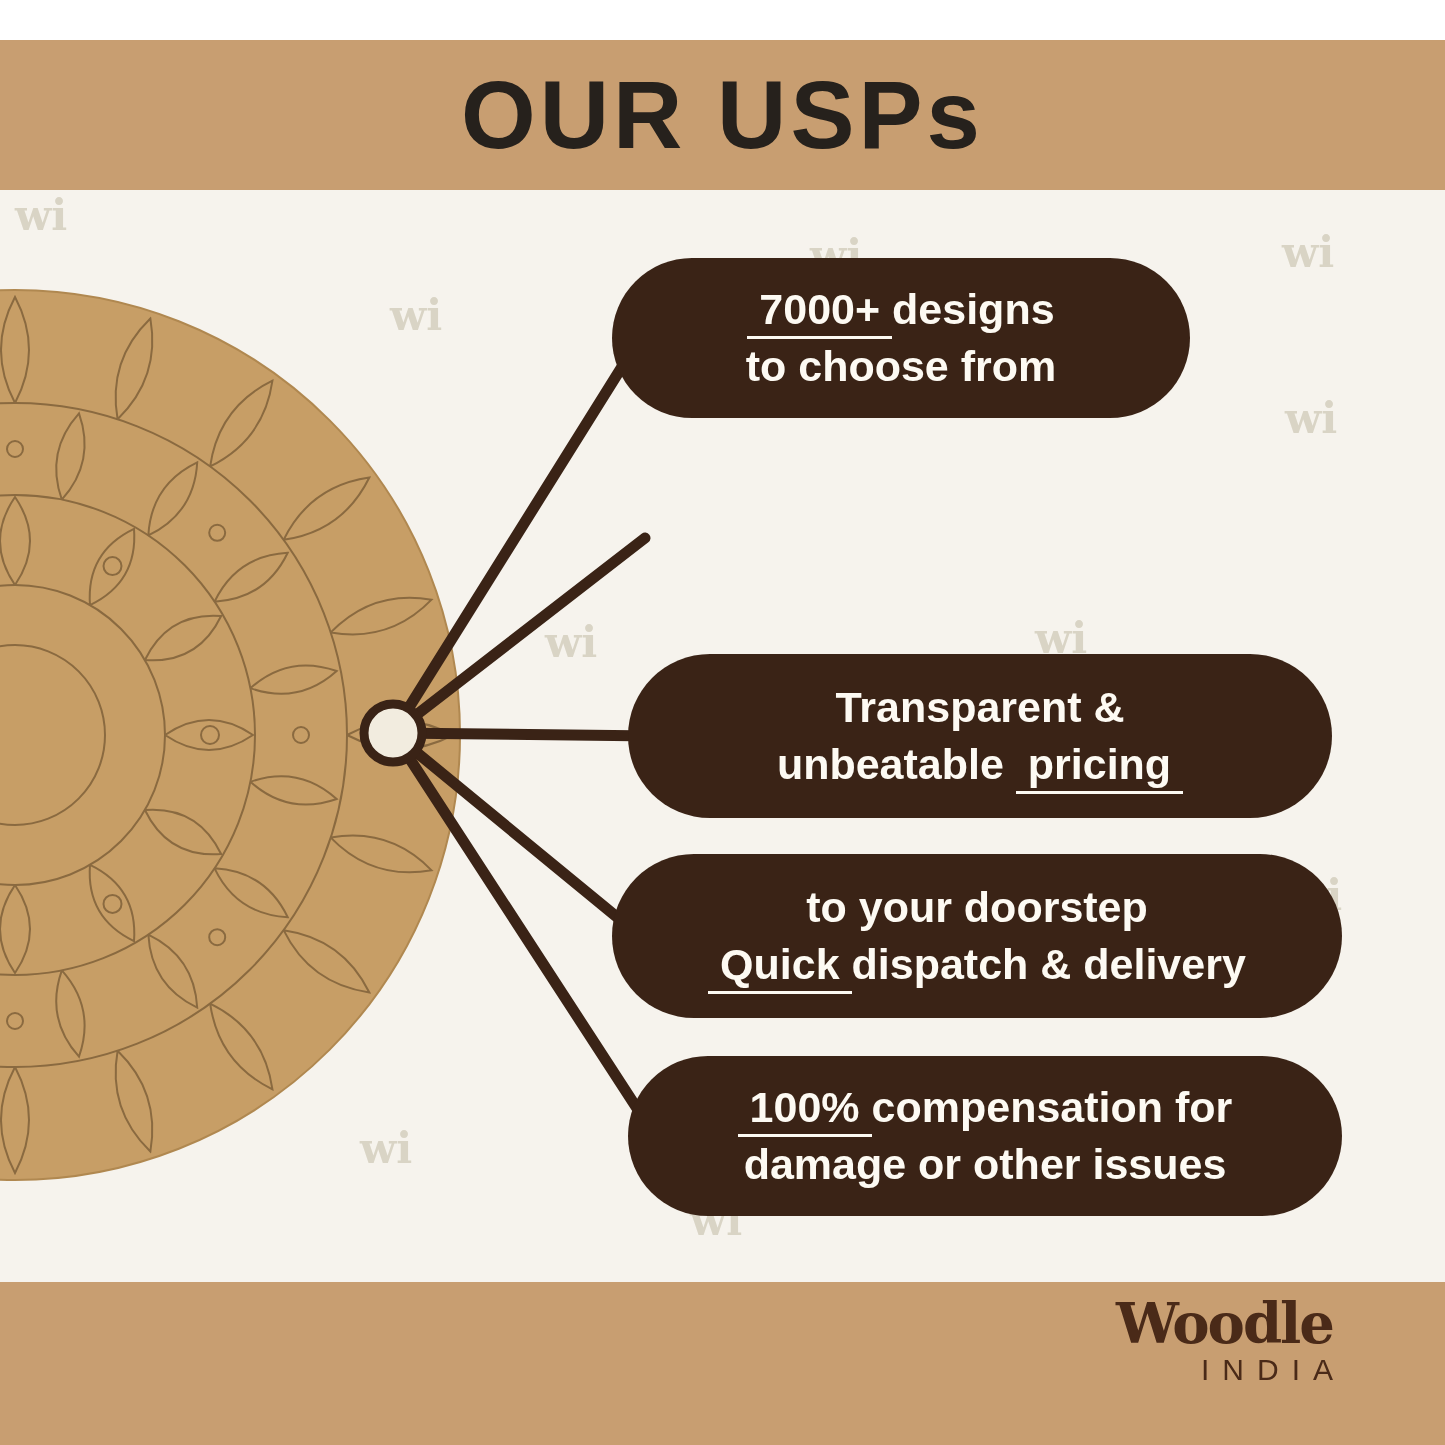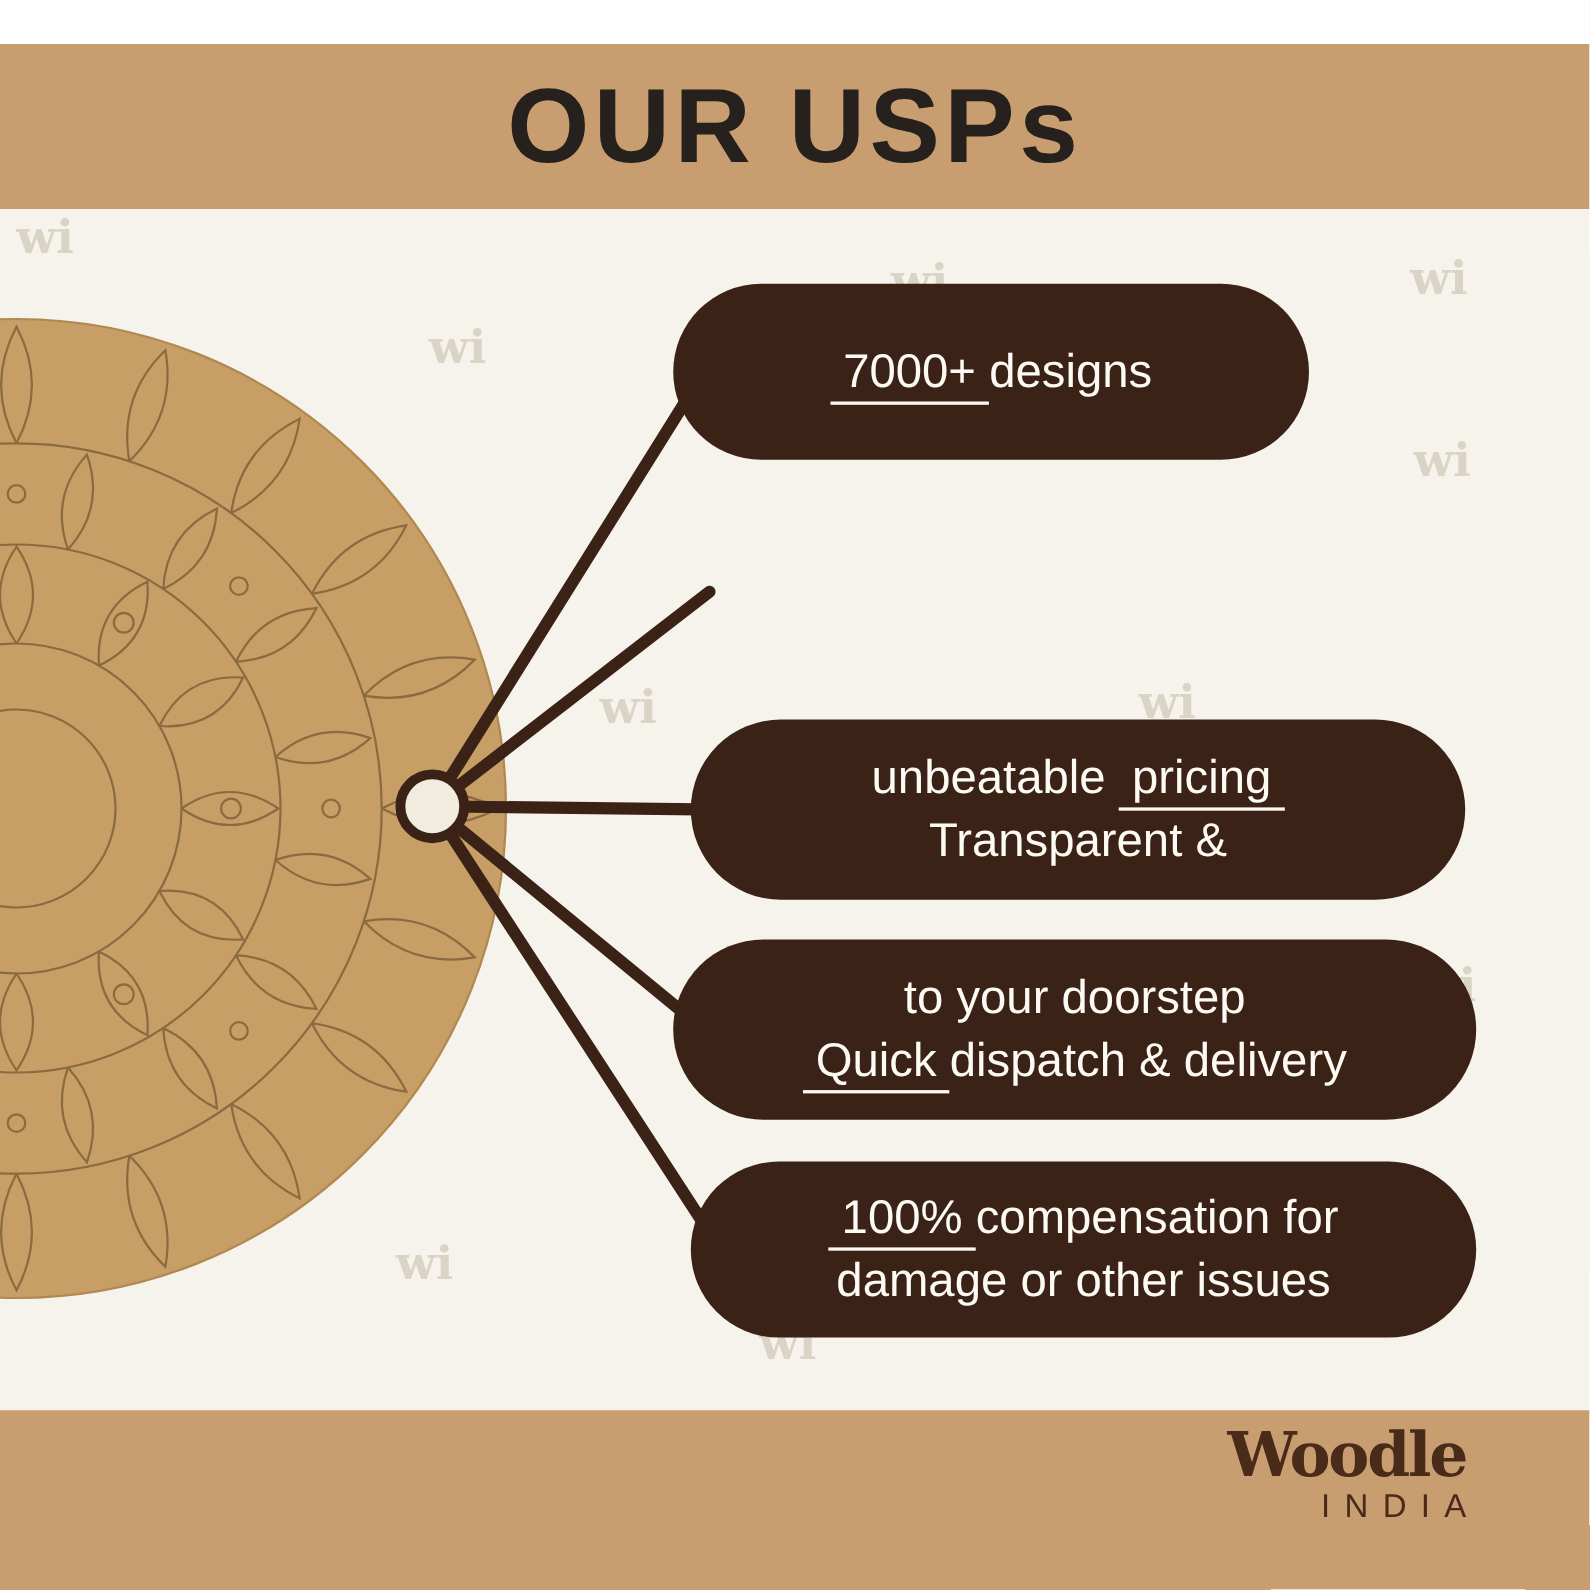--- a/index.html
+++ b/index.html
@@ -32,21 +32,21 @@
   .wm{
     position:absolute;font-family:"DejaVu Serif",serif;font-weight:700;
     font-size:42px;color:var(--wm);line-height:1;user-select:none;
   }
 
   svg.art{position:absolute;left:0;top:0;width:1445px;height:1445px;z-index:2;}
 
   .usp-box{
     position:absolute;z-index:3;background:var(--box);border-radius:90px;
     display:flex;flex-direction:column;align-items:center;justify-content:center;
-    color:var(--boxtext);font-weight:400;font-size:43px;line-height:1.32;
+    color:var(--boxtext);font-weight:700;font-size:43px;line-height:1.32;
     text-align:center;padding:10px 34px;
   }
   .usp-line{white-space:pre;}
   .usp-line span{white-space:pre;}
   .usp-line .u{border-bottom:3px solid currentColor;padding-bottom:3px;}
 
   .logo{
     position:absolute;right:112px;top:1295px;z-index:4;text-align:right;color:var(--logo);
   }
   .brand{
@@ -158,24 +158,25 @@
         <line x1="393" y1="733" x2="645" y2="538"></line>
         <line x1="393" y1="733" x2="655" y2="736"></line>
         <line x1="393" y1="733" x2="640" y2="936"></line>
         <line x1="393" y1="733" x2="655" y2="1136"></line>
       </g>
     <circle cx="393" cy="733" r="29" fill="#f2ecdf" stroke="#3a2316" stroke-width="9"></circle>
   </svg>
 
   <div class="usp-box" style="left:612px;top:258px;width:578px;height:160px;">
       <div class="usp-line"><span class="u"> 7000+ </span><span>designs</span></div>
+      <div class="usp-line"><span>to choose from</span></div>
     </div>
   <div class="usp-box" style="left:628px;top:654px;width:704px;height:164px;">
+      <div class="usp-line"><span>Transparent &amp;</span></div>
       <div class="usp-line"><span>unbeatable </span><span class="u"> pricing </span></div>
-      <div class="usp-line"><span>Transparent &amp;</span></div>
     </div>
   <div class="usp-box" style="left:612px;top:854px;width:730px;height:164px;">
       <div class="usp-line"><span>to your doorstep</span></div>
       <div class="usp-line"><span class="u"> Quick </span><span>dispatch &amp; delivery</span></div>
     </div>
   <div class="usp-box" style="left:628px;top:1056px;width:714px;height:160px;">
       <div class="usp-line"><span class="u"> 100% </span><span>compensation for</span></div>
       <div class="usp-line"><span>damage or other issues</span></div>
     </div>
 

